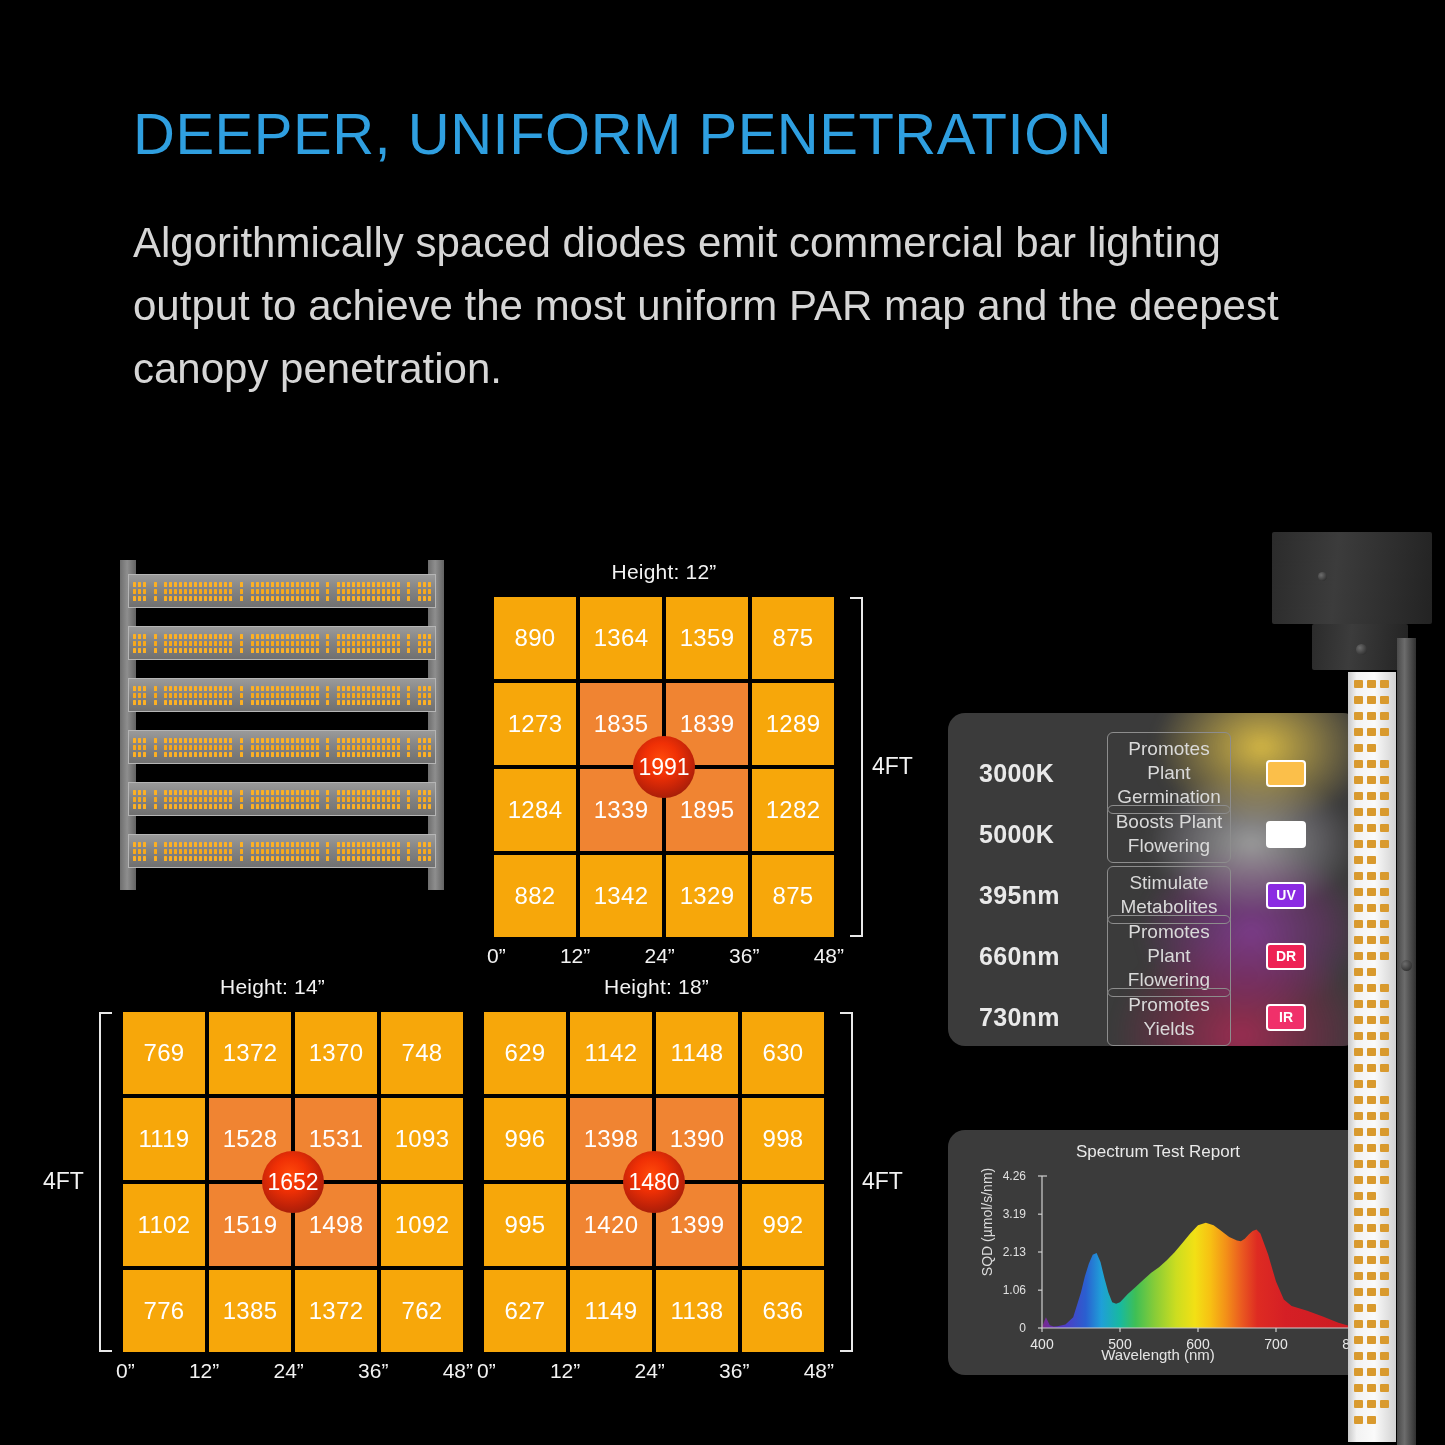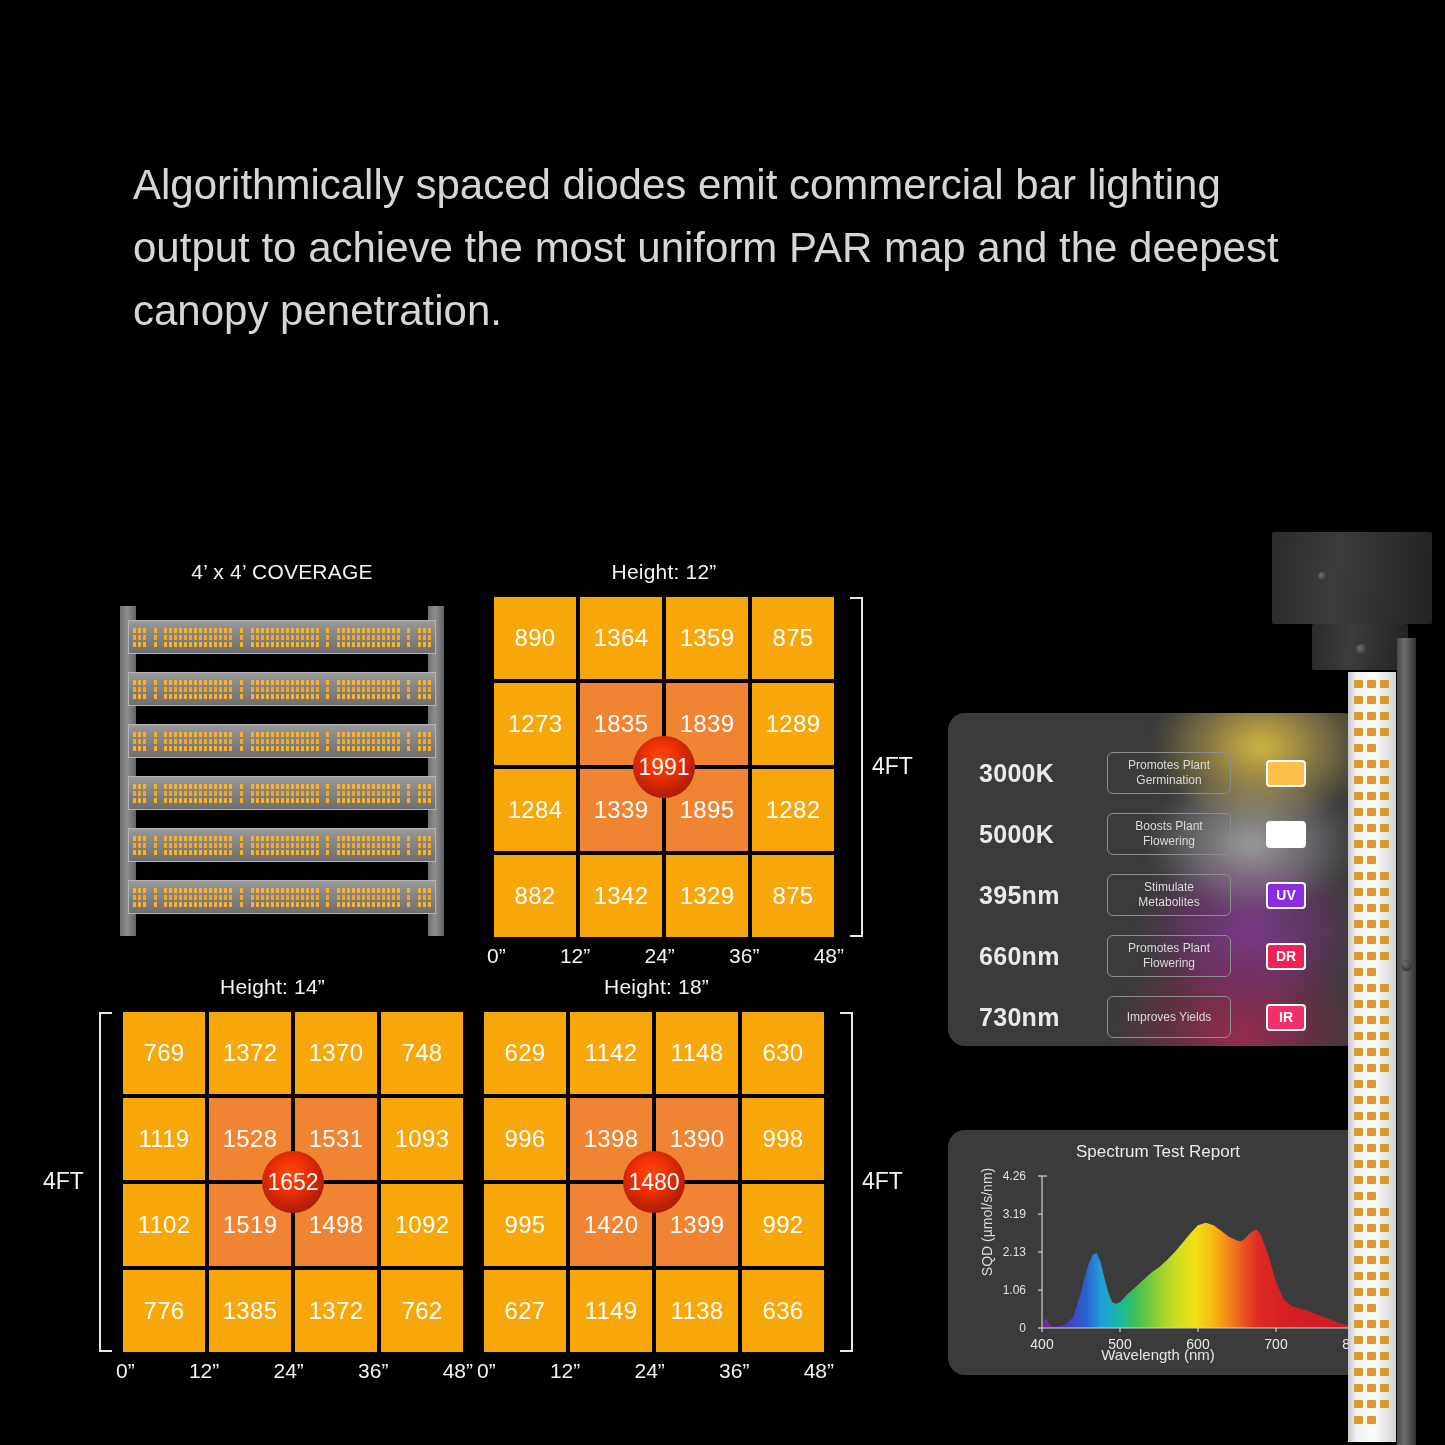--- a/index.html
+++ b/index.html
@@ -100,21 +100,21 @@
   }
   .legend-row {
     position:relative; z-index:2; display:flex; align-items:center;
     height:56px; margin-top:5px; padding-left:31px;
   }
   .legend-rows { position:relative; z-index:2; padding-top:27px; }
   .spec-name { width:128px; font-size:25px; font-weight:bold; color:#e9e9e9; letter-spacing:.3px; }
   .spec-benefit {
     width:124px; min-height:42px; border:1px solid #8d8d8d; border-radius:6px;
     display:flex; align-items:center; justify-content:center; text-align:center;
-    font-size:12px; line-height:1.25; color:#d9d9d9; padding:4px 5px;
+    font-size:19px; line-height:1.25; color:#d9d9d9; padding:4px 5px;
   }
   .spec-swatch-cell { width:110px; display:flex; justify-content:center; }
   .sw { width:40px; height:27px; border-radius:4px; display:flex; align-items:center;
         justify-content:center; font-size:14px; font-weight:bold; color:#fff; }
   .sw.plain { border:2px solid #fff; }
   .sw.badge { border:2px solid #ffffff; }
 
   
   #chart-panel {
     position:absolute; left:948px; top:1130px; width:420px; height:245px;
@@ -150,25 +150,25 @@
   }
   .screw {
     position:absolute; width:9px; height:9px; border-radius:50%;
     background:radial-gradient(circle at 35% 35%,#6d6d6d,#1d1d1d);
   }
 </style>
 </head>
 <body>
 
 <div id="header">
+  <div id="title">DEEPER, UNIFORM PENETRATION</div>
   <div id="subtitle">Algorithmically spaced diodes emit commercial bar lighting output to achieve the most uniform PAR map and the deepest canopy penetration.</div>
 </div>
 
 <div id="coverage">
-  <div class="caption">4’ x 4’ COVERAGE</div>
   <div id="cov-frame">
     <div class="cov-rail left"></div>
     <div class="cov-rail right"></div>
     <div id="cov-bars">
         <div class="cov-bar" style="top: 14px;">
           <div class="led-group">
             <div class="led-row">
               <span class="led"></span>
               <span class="led"></span>
               <span class="led"></span>
@@ -1706,21 +1706,21 @@
       </div>
       <div class="legend-row">
         <div class="spec-name">660nm</div>
         <div class="spec-benefit">Promotes Plant Flowering</div>
         <div class="spec-swatch-cell">
           <div class="sw badge" style="background: rgb(238, 34, 85);">DR</div>
         </div>
       </div>
       <div class="legend-row">
         <div class="spec-name">730nm</div>
-        <div class="spec-benefit">Improves Yields</div>
+        <div class="spec-benefit">Promotes Yields</div>
         <div class="spec-swatch-cell">
           <div class="sw badge" style="background: rgb(240, 48, 106);">IR</div>
         </div>
       </div>
     </div>
 </div>
 
 <div id="chart-panel">
   <div id="chart-title">Spectrum Test Report</div>
   <div id="chart-area">

